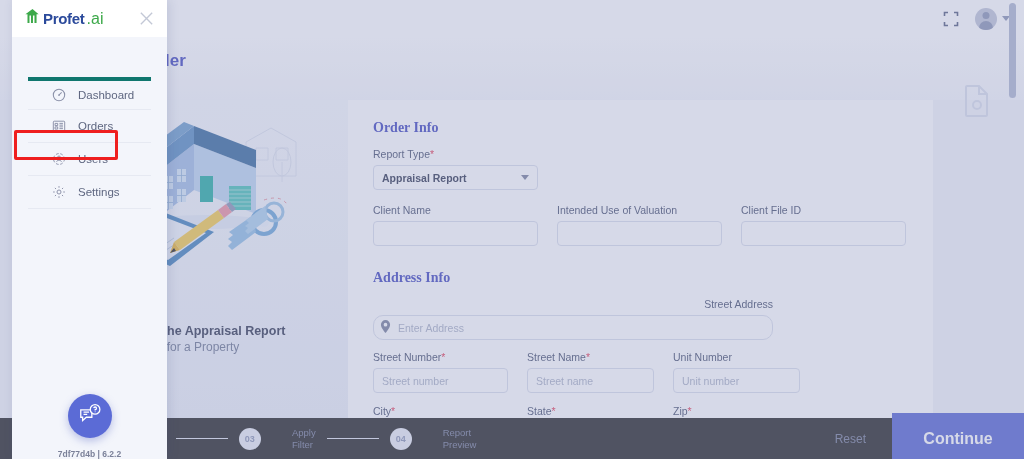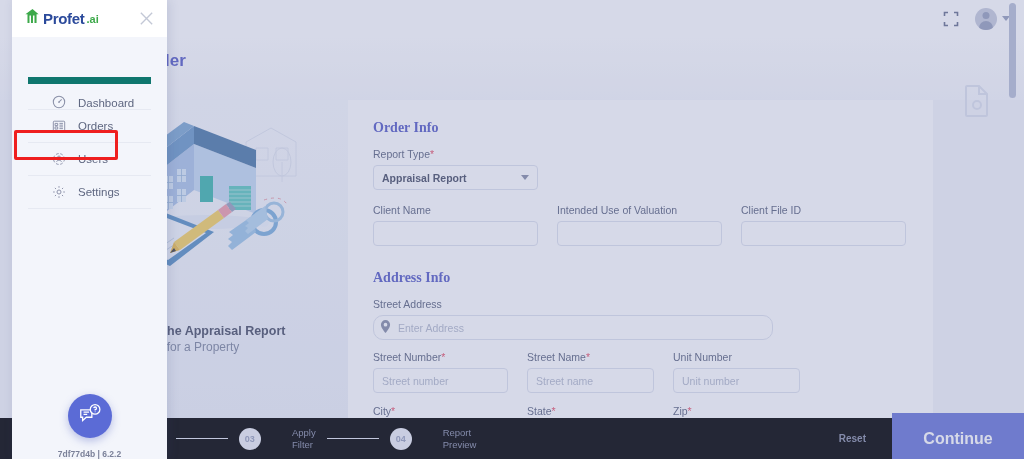--- a/index.html
+++ b/index.html
@@ -96,42 +96,42 @@
   }
   .inp.ph { color: #b6bccd; }
   .inp.sel { justify-content: space-between; font-weight: 600; color: #4b5168; }
   .inp.sel.ph2 { font-weight: 600; color: #6a7189; }
   .chev {
     width: 0; height: 0; border-left: 4px solid transparent;
     border-right: 4px solid transparent; border-top: 5px solid #8a90a8;
   }
   .orderid-wrap { position: relative; display: flex; align-items: center; }
   .help-ico { margin-left: 7px; flex: none; color: #9aa2bd; }
-  .addr-full { width: 400px; }
+  .addr-full { width: 400px; text-align: right; }
   .addr-inp { padding-left: 6px; gap: 7px; border-radius: 10px; }
   .pin { flex: none; color: #8a90a8; }
 
   
   .footer {
     position: absolute; left: 0; bottom: 0; width: 1024px; height: 41px;
-    background: #000000; display: flex; align-items: center;
+    background: #404040; display: flex; align-items: center;
   }
   .stepper { display: flex; align-items: center; padding-left: 58px; gap: 0; }
   .step { display: flex; align-items: center; gap: 7px; }
   .step-num {
     width: 22px; height: 22px; border-radius: 50%;
     background: #eceef5; color: #9aa2bd; font-size: 9px;
     display: flex; align-items: center; justify-content: center; font-weight: 600;
   }
   .step-lbl { font-size: 9.5px; color: #8a90a8; line-height: 1.25; margin-left: 24px; }
   .step-line { width: 52px; height: 1px; background: #e2e5ef; margin: 0 11px; }
   .footer-right { margin-left: auto; display: flex; align-items: center; height: 41px; }
   .btn-reset {
-    font-size: 10px; color: #8a90a8; padding: 0 26px; height: 41px;
-    display: flex; align-items: center; font-weight: 700;
+    font-size: 12px; color: #8a90a8; padding: 0 26px; height: 41px;
+    display: flex; align-items: center; font-weight: 400;
   }
   .btn-continue {
     width: 132px; height: 52px; background: #6c79d8; color: #fff;
     display: flex; align-items: center; justify-content: center; gap: 0;
     font-size: 16px; font-weight: 600; position: relative;
   }
 
   
   .doc-ghost { position: absolute; right: 34px; top: 85px; color: #dfe3ee; }
   .scrollthumb {
@@ -150,30 +150,30 @@
     position: absolute; left: 12px; top: 0; width: 155px; height: 459px;
     background: #f3f5fb; box-shadow: 2px 0 10px rgba(60,70,120,.14);
     display: flex; flex-direction: column;
   }
   .drawer-head {
     height: 37px; background: #ffffff; display: flex; align-items: center;
     justify-content: space-between; padding: 0 12px 0 12px;
   }
   .logo { display: flex; align-items: center; gap: 2px; }
   .logo-text { font-size: 15px; font-weight: 700; color: #2b4a9b; letter-spacing: -.3px; }
-  .logo-ai { font-size: 11px; font-weight: 700; color: #3da94a; }
+  .logo-ai { font-size: 16px; font-weight: 400; color: #3da94a; }
   .close-x { color: #c3c8d6; display: flex; }
 
   .drawer-nav { padding: 40px 0 0 0; }
   .nav-item {
     display: flex; align-items: center; gap: 11px;
     height: 33px; padding-left: 24px;
     border-bottom: 1px solid #e6e9f2; margin: 0 16px;
   }
-  .nav-item:first-child { border-top: 7px solid #0f766e; align-items: flex-end; }
+  .nav-item:first-child { border-top: 4px solid #0f766e; }
   .nav-ico { color: #8a90a8; display: flex; width: 15px; }
   .nav-lbl { font-size: 11.5px; color: #5f6781; }
 
   .drawer-bottom {
     margin-top: auto; display: flex; flex-direction: column;
     align-items: center; 
   }
   .fab {
     width: 44px; height: 44px; border-radius: 50%; background: #5b6bd6;
     display: flex; align-items: center; justify-content: center;

